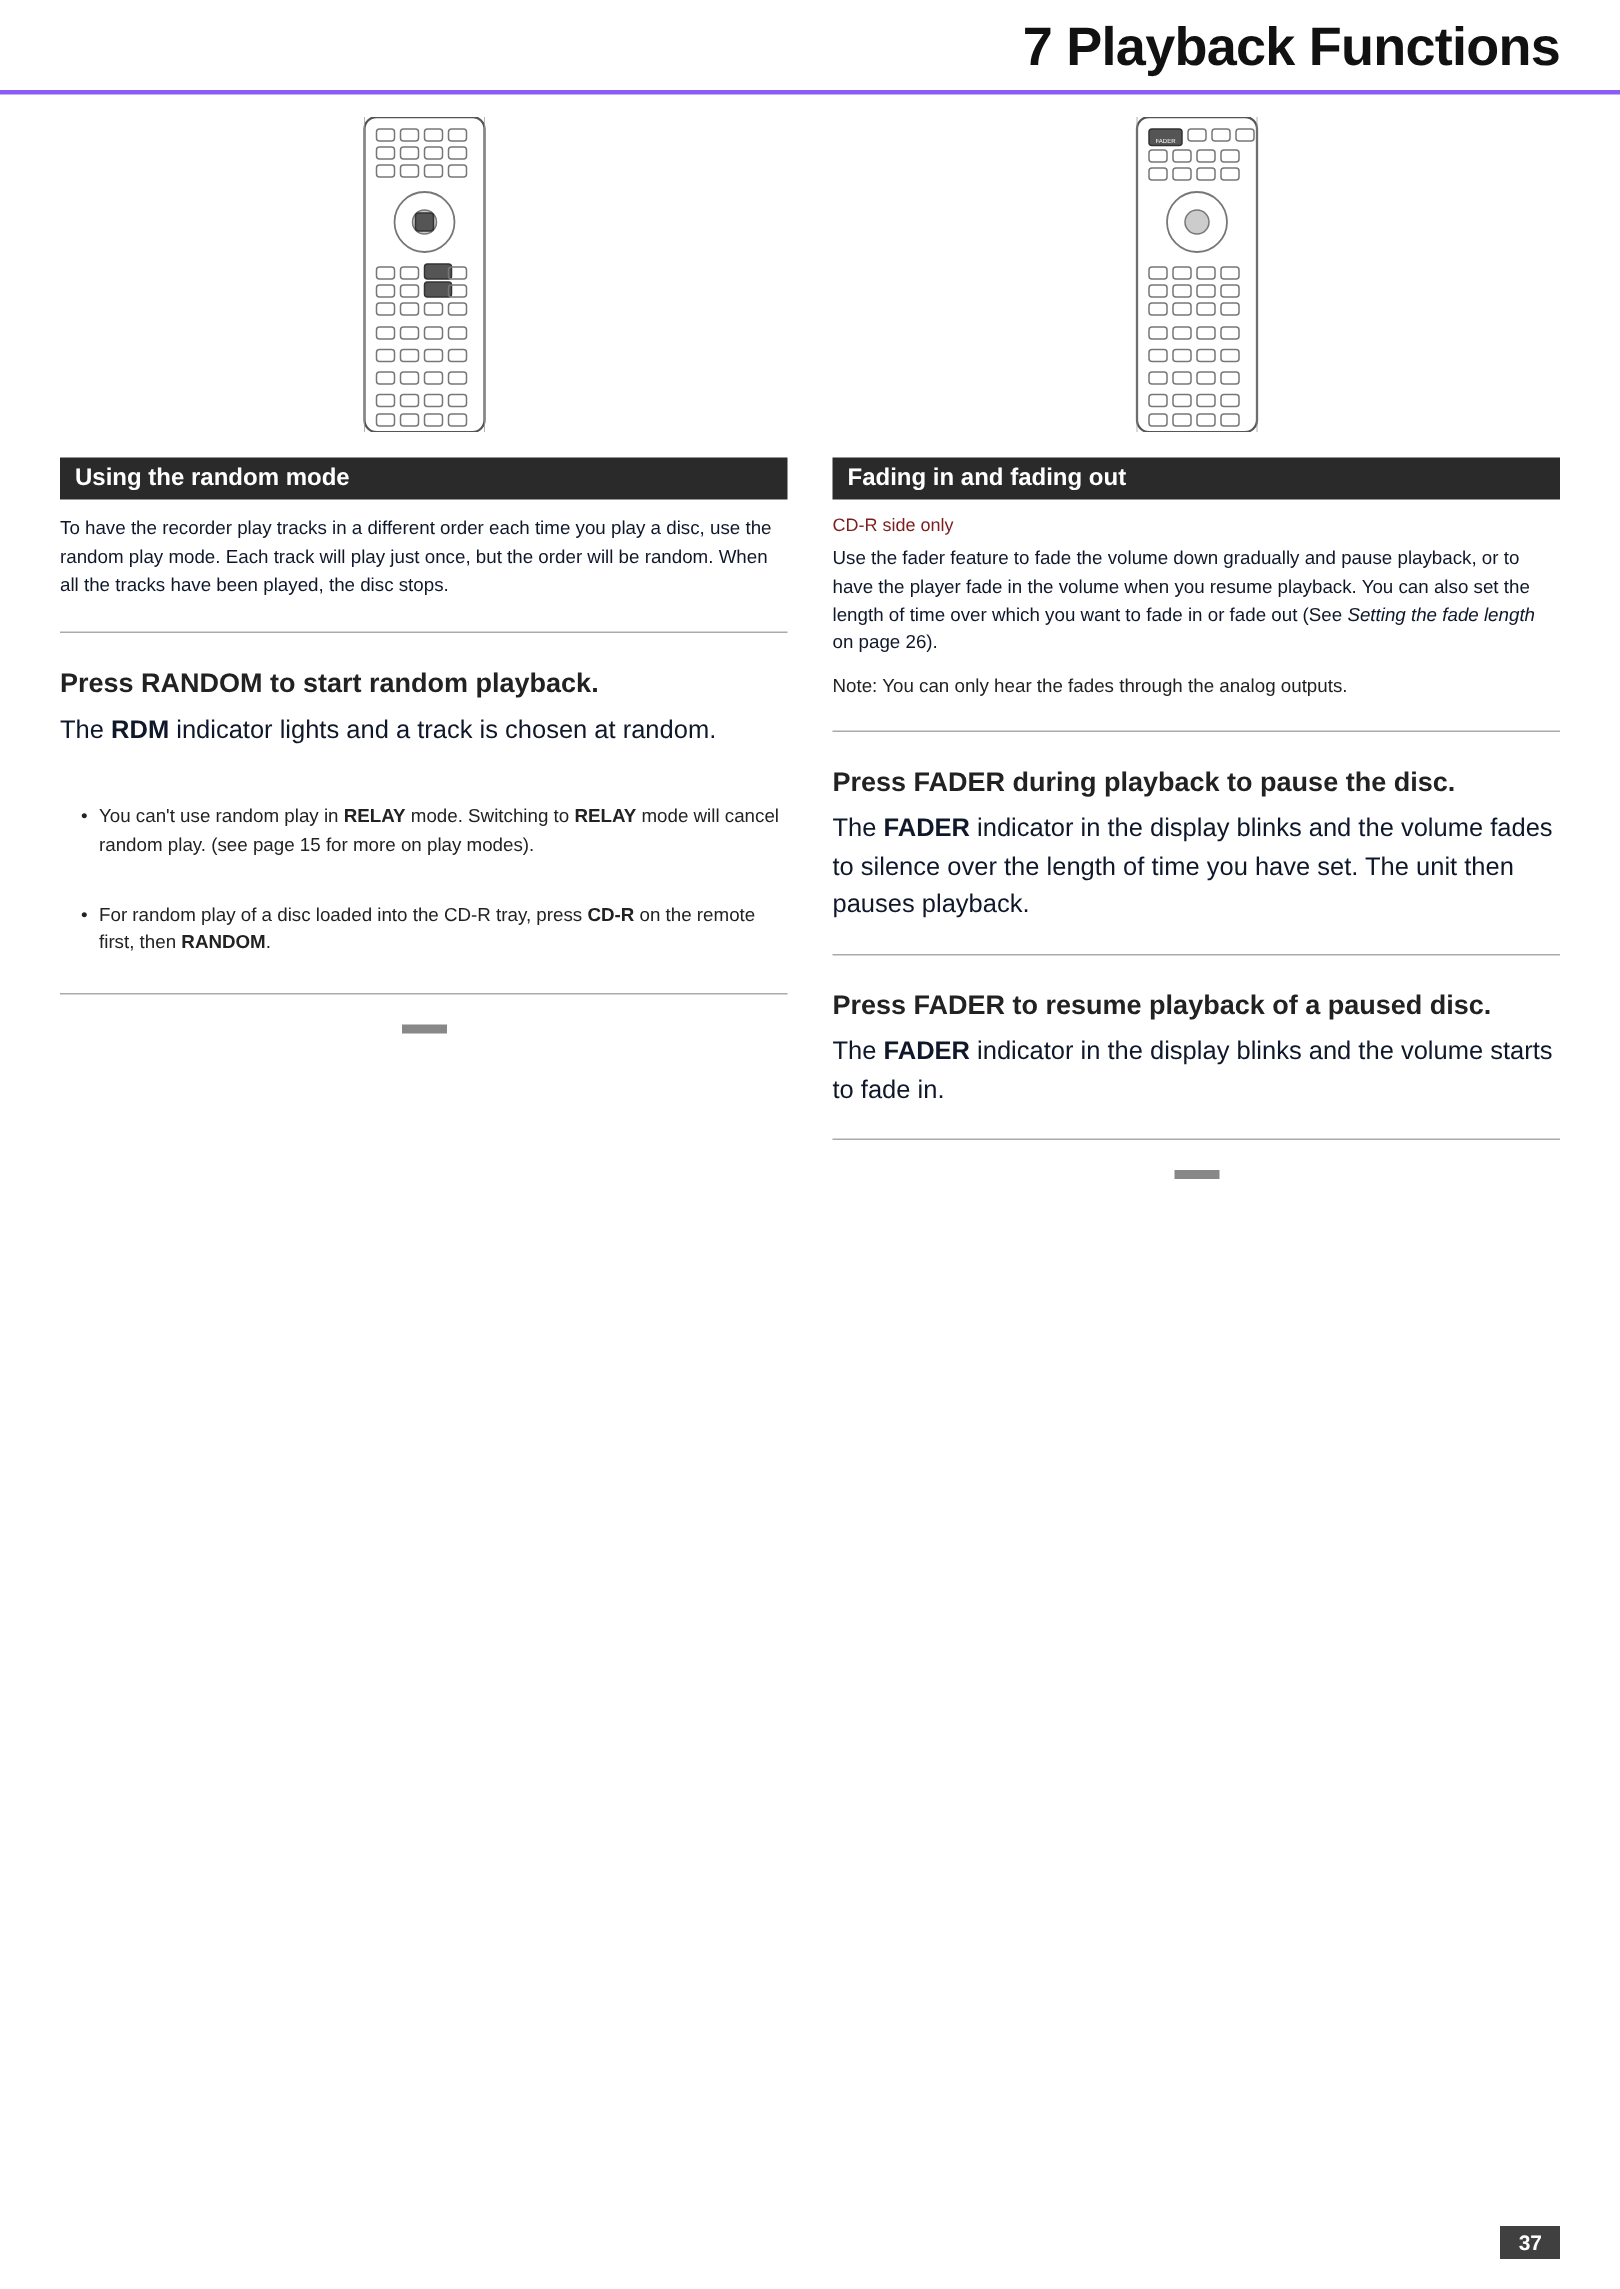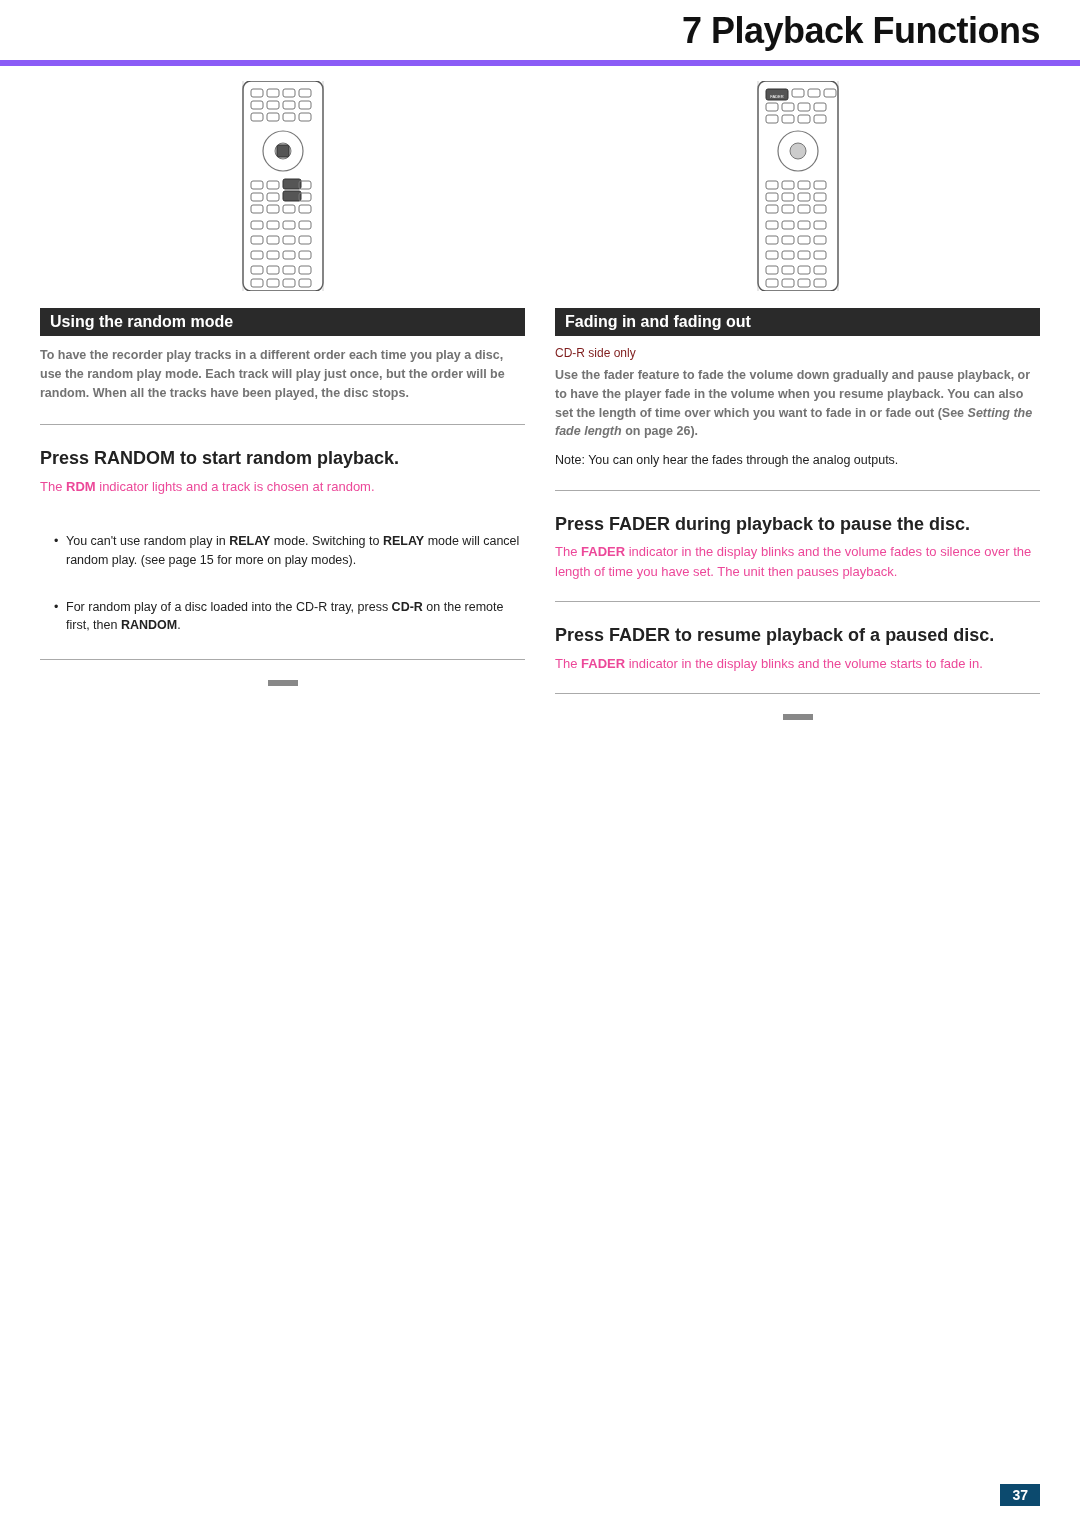--- a/index.html
+++ b/index.html
@@ -11,21 +11,21 @@
       font-size: 13px;
       color: #222;
       position: relative;
     }
 
     
     .page-header {
       display: flex;
       justify-content: flex-end;
       align-items: flex-end;
-      border-bottom: 6px solid #8b5cf6;
+      border-bottom: 3px solid #8b5cf6;
       padding: 10px 40px 8px 40px;
       margin-bottom: 0;
     }
     .page-title {
       font-size: 36px;
       font-weight: bold;
       color: #111;
       letter-spacing: -0.5px;
     }
 
@@ -68,42 +68,41 @@
       font-weight: bold;
       padding: 5px 10px;
       margin-bottom: 10px;
     }
 
     
     .section-text {
       font-size: 12.5px;
       line-height: 1.5;
       margin-bottom: 10px;
-      color: #737373;
-      font-weight: bold;
+      color: #0f172a;
     }
 
     .section-text em {
       font-style: italic;
     }
 
     
     .subsection-header {
       font-size: 18px;
       font-weight: bold;
       margin-bottom: 6px;
       margin-top: 10px;
       line-height: 1.3;
     }
 
     .subsection-text {
-      font-size: 13px;
+      font-size: 17px;
       line-height: 1.5;
       margin-bottom: 8px;
-      color: #ec4899;
+      color: #0f172a;
     }
 
     .subsection-text strong {
       font-weight: bold;
     }
 
     
     .bullet-list {
       list-style: none;
       padding-left: 14px;
@@ -150,21 +149,21 @@
       color: #7f1d1d;
       margin-bottom: 6px;
       font-style: normal;
     }
 
     
     .page-footer {
       position: absolute;
       bottom: 20px;
       right: 40px;
-      background: #0c4a6e;
+      background: #404040;
       color: #fff;
       font-size: 14px;
       font-weight: bold;
       padding: 3px 12px;
     }
 
     
     .small-bar {
       width: 30px;
       height: 6px;

